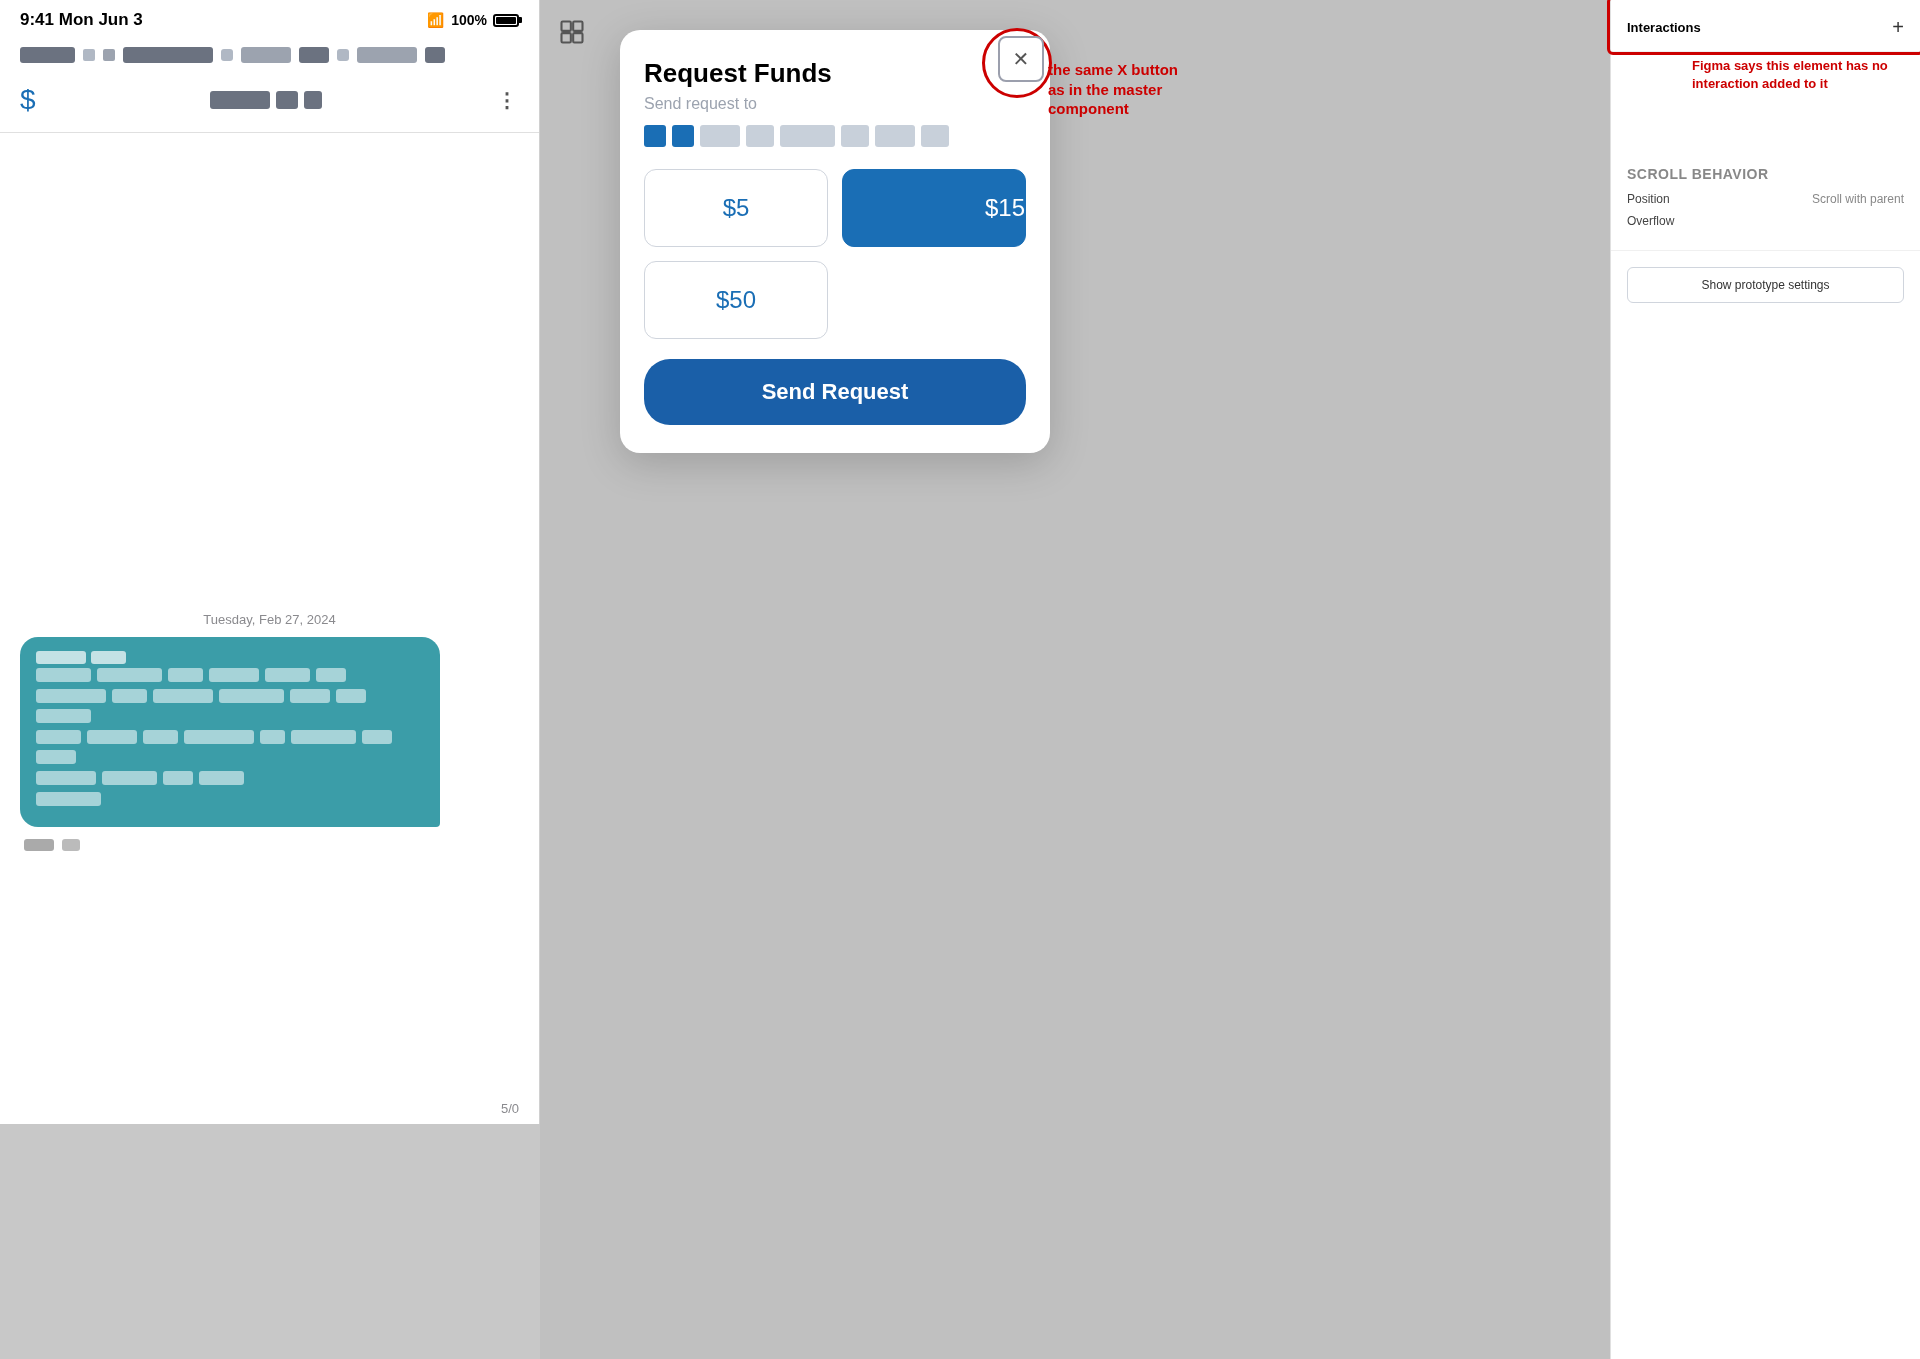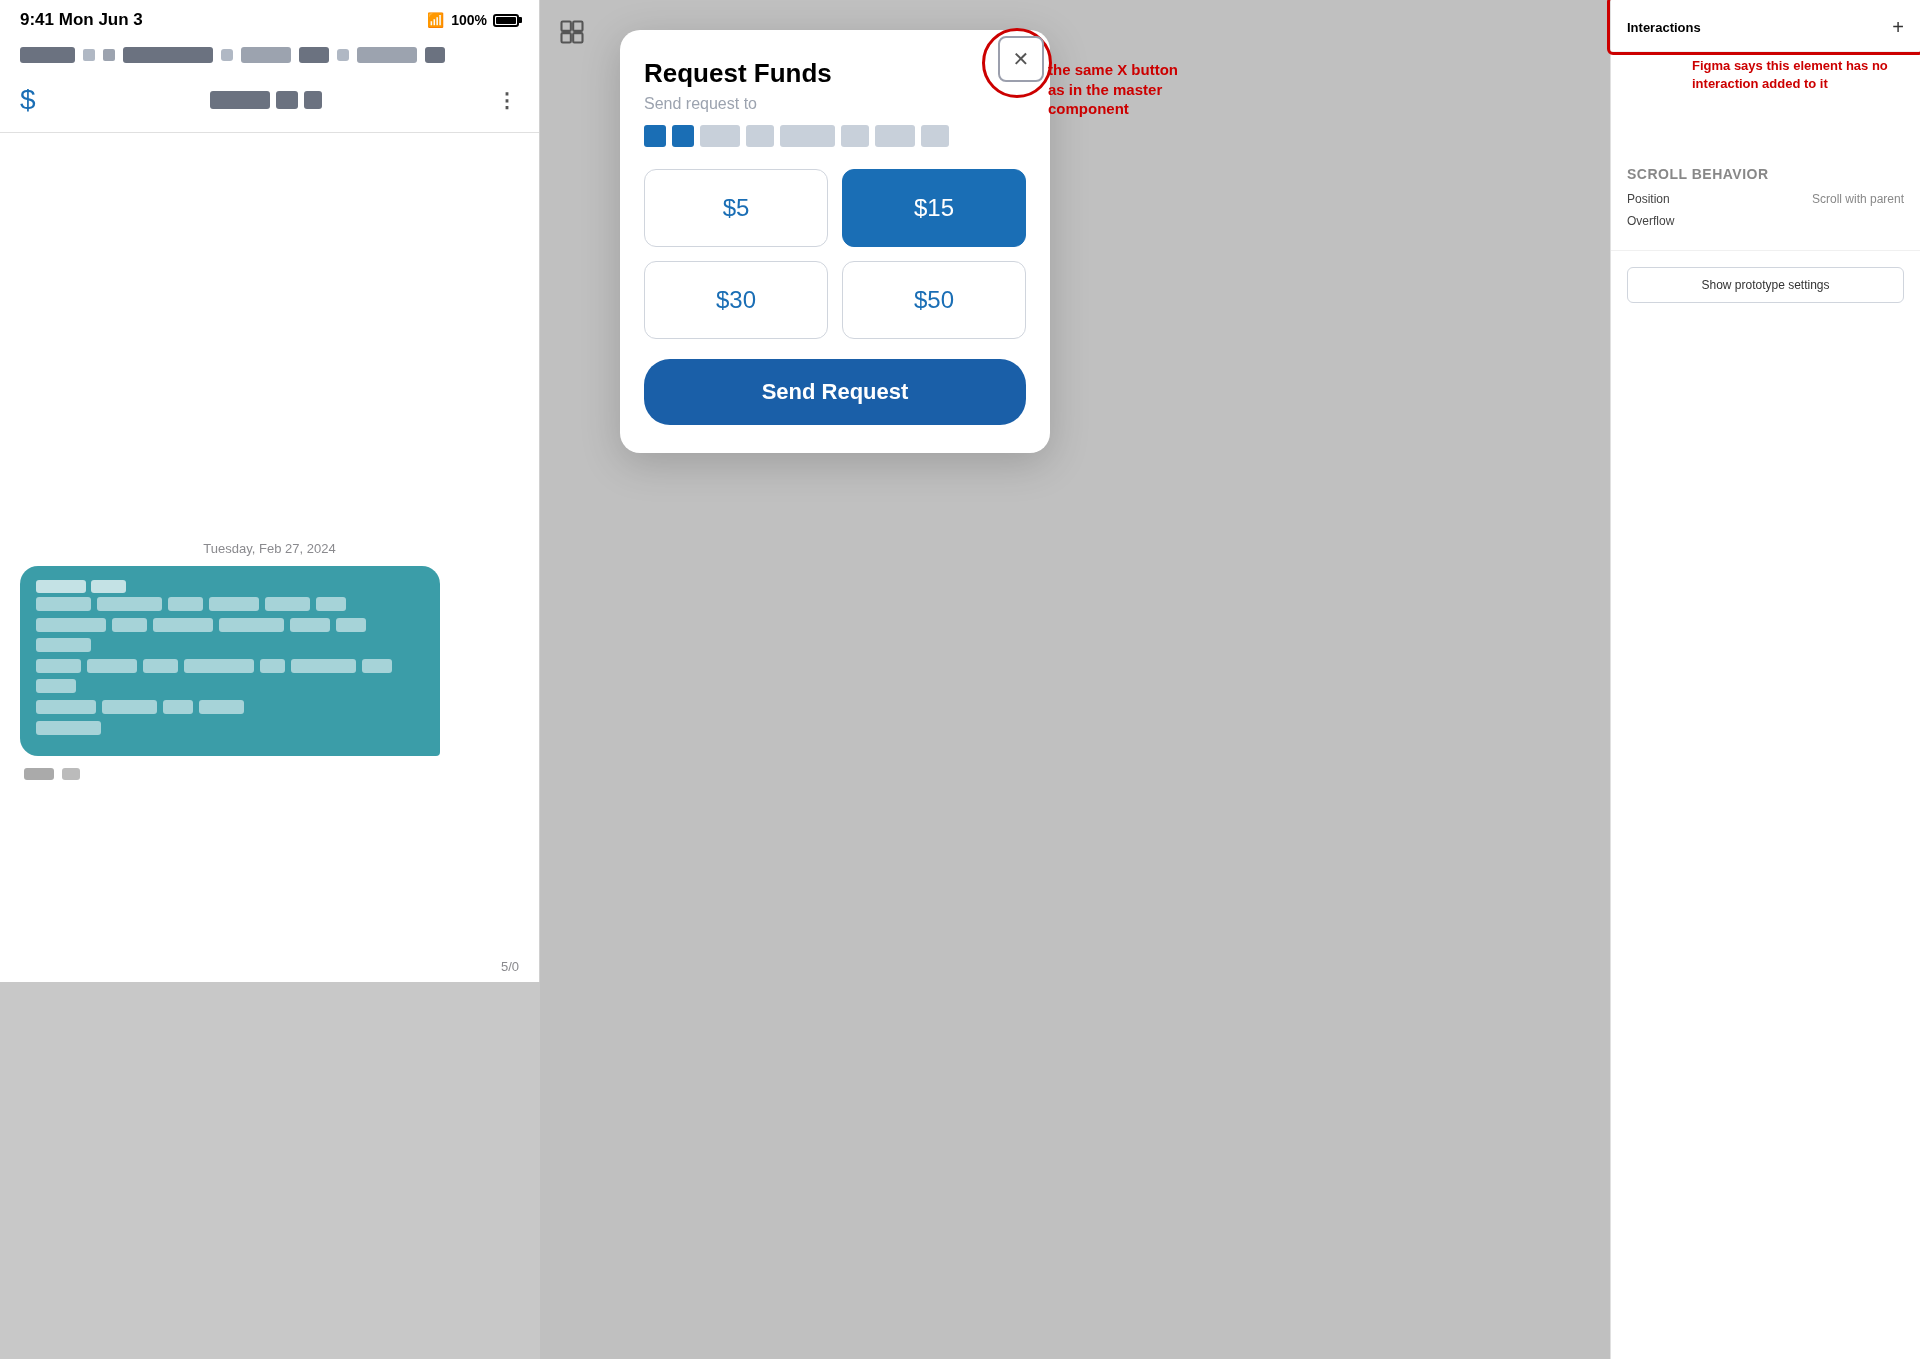--- a/index.html
+++ b/index.html
@@ -9,21 +9,21 @@
       background: #c8c8c8;
       font-family: -apple-system, BlinkMacSystemFont, 'Segoe UI', sans-serif;
       overflow: hidden;
       display: flex;
       position: relative;
     }
 
     
     .iphone-panel {
       width: 540px;
-      height: 982px;
+      height: 1124px;
       background: #ffffff;
       border-right: 1px solid #d0d0d0;
       display: flex;
       flex-direction: column;
       overflow: hidden;
       position: relative;
     }
 
     
     .status-bar {
@@ -294,20 +294,21 @@
       font-size: 24px;
       font-weight: 500;
       color: #1a6eb5;
       background: #fff;
       cursor: pointer;
     }
     .amount-btn.selected {
       background: #1a6eb5;
       color: #fff;
       border-color: #1a6eb5;
+      text-align: right;
     }
 
     
     .send-request-btn {
       width: 100%;
       background: #1a5fa8;
       color: #fff;
       border: none;
       border-radius: 26px;
       padding: 20px 0;
@@ -560,21 +561,20 @@
       <div class="rec-block lg"></div>
       <div class="rec-block sm"></div>
       <div class="rec-block med"></div>
       <div class="rec-block sm"></div>
     </div>
 
     
     <div class="amount-grid">
       <div class="amount-btn">$5</div>
       <div class="amount-btn selected">$15</div>
-      <div class="amount-btn">$30</div>
       <div class="amount-btn">$50</div>
     </div>
 
     
     <button class="send-request-btn">Send Request</button>
   </div>
 
   <div class="annotation-text" style="top: 60px; left: 500px; max-width: 140px; margin-left: 8px;">
     <span>the same X button as in the master component</span>
   </div>

